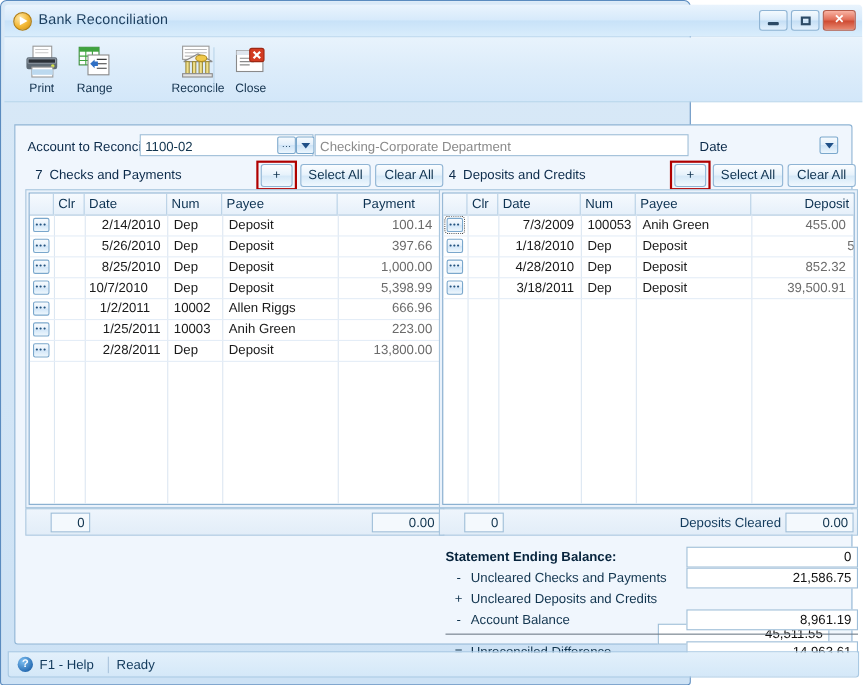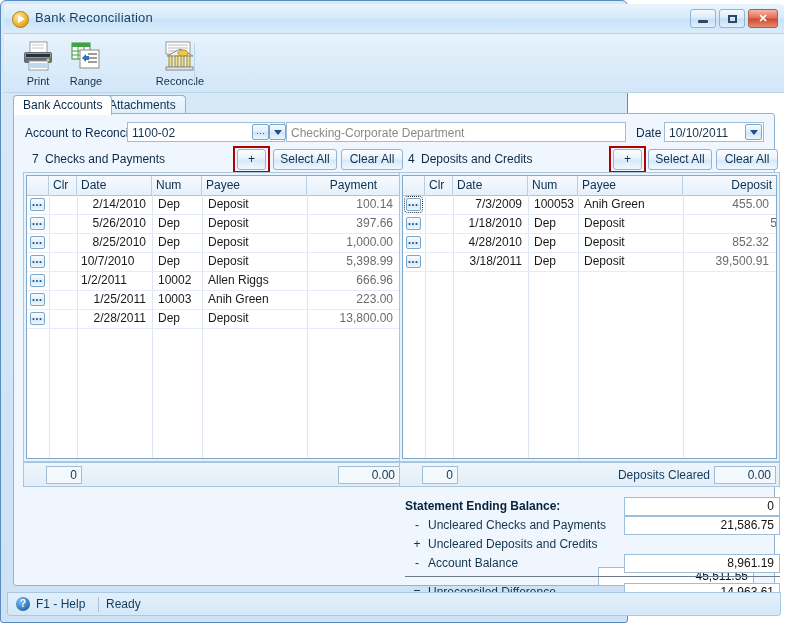--- a/index.html
+++ b/index.html
@@ -445,42 +445,47 @@
             <rect x="24" y="16" width="3" height="11" fill="#f0e08a" stroke="#9b8a3c"></rect>
             <rect x="3" y="27" width="27" height="3" fill="#e4e4e4" stroke="#8a8a8a"></rect>
             <ellipse cx="20" cy="13" rx="5" ry="3" fill="#f0c84a" stroke="#b08d1e"></ellipse>
           </svg>
         </div>
         <div class="lbl">Reconcile</div>
       </div>
 
       <div class="tb-sep" style="left:190px;"></div>
 
+      <div class="tbtn" style="left:198px;">
+        <div class="ic">
+          <svg width="34" height="32" viewBox="0 0 34 32">
+            <rect x="4" y="6" width="24" height="19" fill="#ffffff" stroke="#8a8a8a"></rect>
+            <rect x="4" y="6" width="24" height="4" fill="#dfe6ee"></rect>
+            <line x1="7" y1="13" x2="20" y2="13" stroke="#8a8a8a"></line>
+            <line x1="7" y1="16" x2="20" y2="16" stroke="#8a8a8a"></line>
+            <line x1="7" y1="19" x2="16" y2="19" stroke="#8a8a8a"></line>
+            <rect x="16" y="4" width="13" height="12" rx="2" fill="#d33b22" stroke="#9e2814"></rect>
+            <path d="M19.5 7 L25.5 13 M25.5 7 L19.5 13" stroke="#ffffff" stroke-width="2"></path>
+          </svg>
+        </div>
+        <div class="lbl">Close</div>
+      </div>
     </div>
 
-    <div class="tabstrip">
-      <div class="tab active" style="left:9px;">
-        <span>Bank Accounts</span>
-      </div>
-      <div class="tab" style="left:95px;">
-        <span>Attachments</span>
-      </div>
-    </div>
 
     <div class="client">
 
       <div class="lbl-static" style="left:11px; top:12px;">Account to Reconcile</div>
       <div class="field" style="left:113px; top:8px; width:158px;">1100-02</div>
       <div class="combo-ell" style="left:238px; top:10px;">…</div>
       <div class="combo-arrow" style="left:255px; top:10px;">
           <span class="arrow-dn"></span>
         </div>
       <div class="field grey" style="left:272px; top:8px; width:340px;">Checking-Corporate Department</div>
       <div class="lbl-static" style="left:622px; top:12px;">Date</div>
-      <div class="field" style="left:650px; top:8px; width:100px;">10/10/2011</div>
       <div class="combo-arrow" style="left:731px; top:10px;">
           <span class="arrow-dn"></span>
         </div>
 
       <div class="lbl-static" style="left:18px; top:38px;">7</div>
       <div class="lbl-static" style="left:31px; top:38px;">Checks and Payments</div>
       <div class="hl-box" style="left:219px; top:32px; width:37px; height:27px;"></div>
       <div class="btn" style="left:223px; top:35px; width:29px;">+</div>
       <div class="btn" style="left:259px; top:35px; width:64px;">Select All</div>
       <div class="btn" style="left:327px; top:35px; width:62px;">Clear All</div>
@@ -532,21 +537,21 @@
                 <div class="dotbtn" style="left: 3px; top: 3px; font-size: 7px; line-height: 11px;">•••</div>
                 <div class="gcell" style="left: 22px; width: 28px;"></div>
                 <div class="gcell" style="left: 50px; width: 73px; ">10/7/2010</div>
                 <div class="gcell" style="left: 127px; width: 48px;">Dep</div>
                 <div class="gcell" style="left: 177px; width: 103px;">Deposit</div>
                 <div class="gcell amt" style="left: 280px; width: 90px;">5,398.99</div>
               </div>
               <div class="grow" style="top: 95px;">
                 <div class="dotbtn" style="left: 3px; top: 3px; font-size: 7px; line-height: 11px;">•••</div>
                 <div class="gcell" style="left: 22px; width: 28px;"></div>
-                <div class="gcell" style="left: 50px; width: 73px; text-align: left;">1/2/2011</div>
+                <div class="gcell" style="left: 50px; width: 73px; text-align: center;">1/2/2011</div>
                 <div class="gcell" style="left: 127px; width: 48px;">10002</div>
                 <div class="gcell" style="left: 177px; width: 103px;">Allen Riggs</div>
                 <div class="gcell amt" style="left: 280px; width: 90px;">666.96</div>
               </div>
               <div class="grow" style="top: 114px;">
                 <div class="dotbtn" style="left: 3px; top: 3px; font-size: 7px; line-height: 11px;">•••</div>
                 <div class="gcell" style="left: 22px; width: 28px;"></div>
                 <div class="gcell" style="left: 50px; width: 73px; text-align: right;">1/25/2011</div>
                 <div class="gcell" style="left: 127px; width: 48px;">10003</div>
                 <div class="gcell" style="left: 177px; width: 103px;">Anih Green</div>

